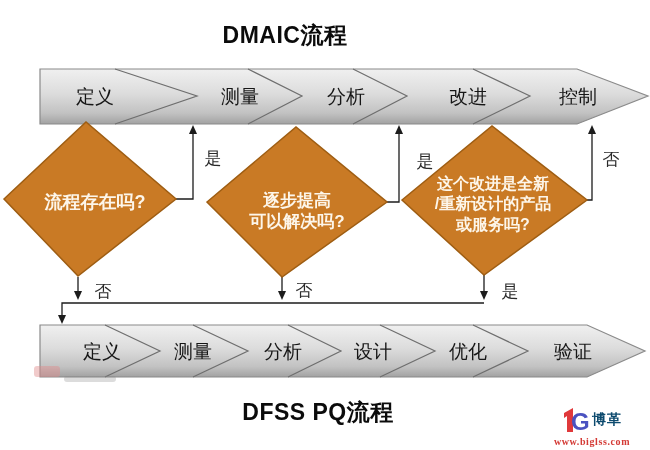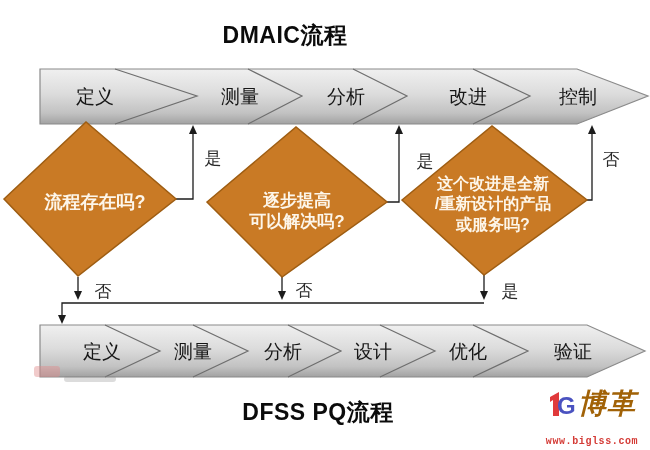--- a/index.html
+++ b/index.html
@@ -27,27 +27,26 @@
     text-anchor:middle;
   }
   .flow-line{stroke:#1c1c1c;stroke-width:1.3;fill:none;}
   .arrowhead{fill:#1c1c1c;stroke:none;}
   .chev{stroke:#6e6e6e;stroke-width:1.2;fill:none;}
   .band{stroke:#8a8a8a;stroke-width:1.2;}
   .diamond{fill:#c97a25;stroke:#9e5d12;stroke-width:1.5;}
   #logo{position:absolute;right:6px;bottom:3px;width:104px;text-align:center;}
   #logo-row{display:flex;align-items:center;justify-content:center;gap:3px;height:30px;}
   #logo-brand{
-    color:#a16207;font-weight:bold;font-size:28px;letter-spacing:1px;
+    color:#0c4a6e;font-weight:bold;font-size:14px;letter-spacing:1px;
     font-family:"Liberation Sans",sans-serif;
-    font-style:italic;
   }
   #logo-site{
     color:#d43a35;font-weight:bold;font-size:10px;letter-spacing:0.6px;
-    font-family:Liberation Mono, monospace;margin-top:17px;
+    font-family:Liberation Serif, serif;margin-top:1px;
   }
   .artifact{position:absolute;border-radius:3px;}
   #artifact-pink{left:34px;top:366px;width:26px;height:11px;background:rgba(225,140,140,0.45);}
   #artifact-gray{left:64px;top:376px;width:52px;height:6px;background:rgba(140,140,140,0.30);}
 </style>
 </head>
 <body>
 
 <div id="stage">
 

